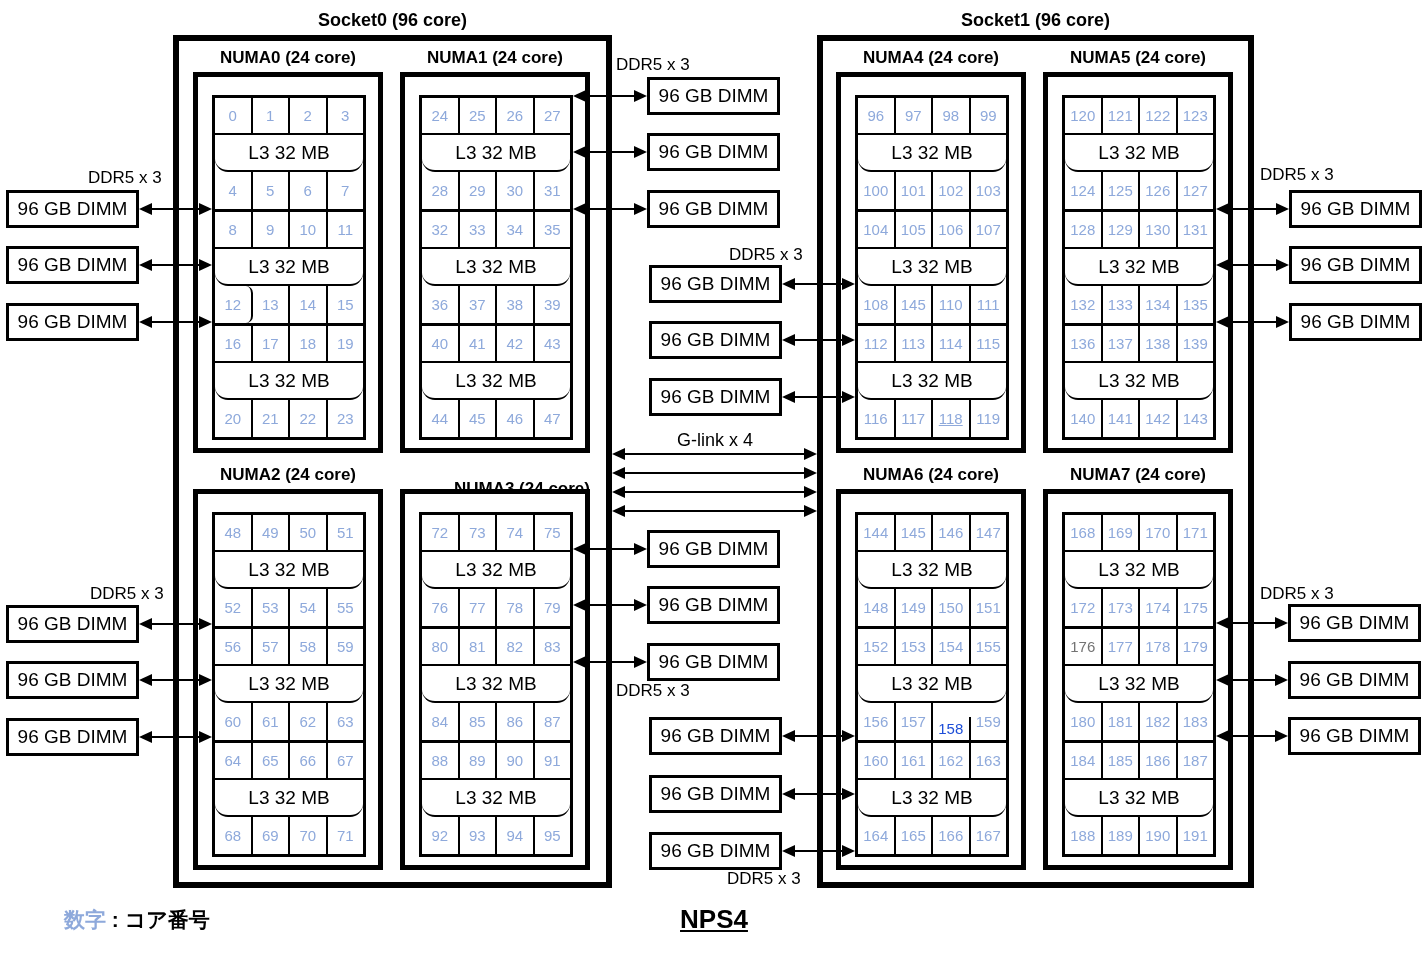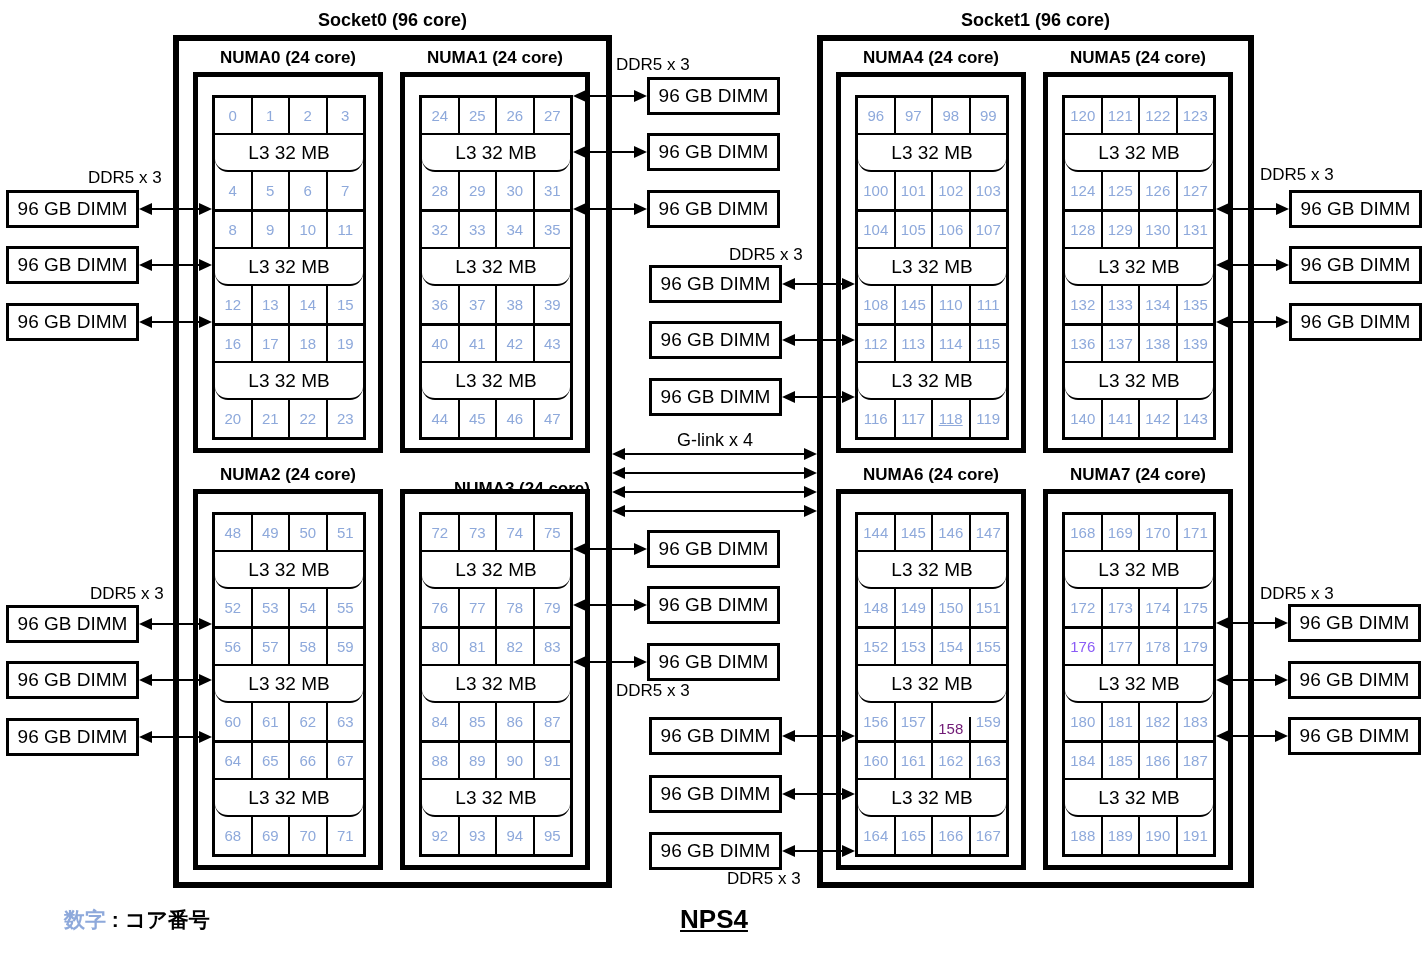--- a/index.html
+++ b/index.html
@@ -70,21 +70,21 @@
         </div>
         <div class="ccx ccx-sep">
           <div class="core-row">
             <div class="core-cell" style="color: rgb(142, 169, 219);">8</div>
             <div class="core-cell" style="color: rgb(142, 169, 219);">9</div>
             <div class="core-cell" style="color: rgb(142, 169, 219);">10</div>
             <div class="core-cell" style="color: rgb(142, 169, 219);">11</div>
           </div>
           <div class="l3-row">L3 32 MB</div>
           <div class="core-row core-row-last">
-            <div class="core-cell" style="color: rgb(142, 169, 219);">12</div>
+            <div class="core-cell" style="color: rgb(142, 169, 219); border-radius: 7px;">12</div>
             <div class="core-cell" style="color: rgb(142, 169, 219);">13</div>
             <div class="core-cell" style="color: rgb(142, 169, 219);">14</div>
             <div class="core-cell" style="color: rgb(142, 169, 219);">15</div>
           </div>
         </div>
         <div class="ccx">
           <div class="core-row">
             <div class="core-cell" style="color: rgb(142, 169, 219);">16</div>
             <div class="core-cell" style="color: rgb(142, 169, 219);">17</div>
             <div class="core-cell" style="color: rgb(142, 169, 219);">18</div>
@@ -372,21 +372,21 @@
           <div class="core-row">
             <div class="core-cell" style="color: rgb(142, 169, 219);">152</div>
             <div class="core-cell" style="color: rgb(142, 169, 219);">153</div>
             <div class="core-cell" style="color: rgb(142, 169, 219);">154</div>
             <div class="core-cell" style="color: rgb(142, 169, 219);">155</div>
           </div>
           <div class="l3-row">L3 32 MB</div>
           <div class="core-row core-row-last">
             <div class="core-cell" style="color: rgb(142, 169, 219);">156</div>
             <div class="core-cell" style="color: rgb(142, 169, 219);">157</div>
-            <div class="core-cell" style="color: #701a75; margin-top: 14px;">158</div>
+            <div class="core-cell" style="color: #1d4ed8; margin-top: 14px;">158</div>
             <div class="core-cell" style="color: rgb(142, 169, 219);">159</div>
           </div>
         </div>
         <div class="ccx">
           <div class="core-row">
             <div class="core-cell" style="color: rgb(142, 169, 219);">160</div>
             <div class="core-cell" style="color: rgb(142, 169, 219);">161</div>
             <div class="core-cell" style="color: rgb(142, 169, 219);">162</div>
             <div class="core-cell" style="color: rgb(142, 169, 219);">163</div>
           </div>
@@ -413,21 +413,21 @@
           <div class="l3-row">L3 32 MB</div>
           <div class="core-row core-row-last">
             <div class="core-cell" style="color: rgb(142, 169, 219);">172</div>
             <div class="core-cell" style="color: rgb(142, 169, 219);">173</div>
             <div class="core-cell" style="color: rgb(142, 169, 219);">174</div>
             <div class="core-cell" style="color: rgb(142, 169, 219);">175</div>
           </div>
         </div>
         <div class="ccx ccx-sep">
           <div class="core-row">
-            <div class="core-cell" style="color: #8b5cf6;">176</div>
+            <div class="core-cell" style="color: #737373;">176</div>
             <div class="core-cell" style="color: rgb(142, 169, 219);">177</div>
             <div class="core-cell" style="color: rgb(142, 169, 219);">178</div>
             <div class="core-cell" style="color: rgb(142, 169, 219);">179</div>
           </div>
           <div class="l3-row">L3 32 MB</div>
           <div class="core-row core-row-last">
             <div class="core-cell" style="color: rgb(142, 169, 219);">180</div>
             <div class="core-cell" style="color: rgb(142, 169, 219);">181</div>
             <div class="core-cell" style="color: rgb(142, 169, 219);">182</div>
             <div class="core-cell" style="color: rgb(142, 169, 219);">183</div>

